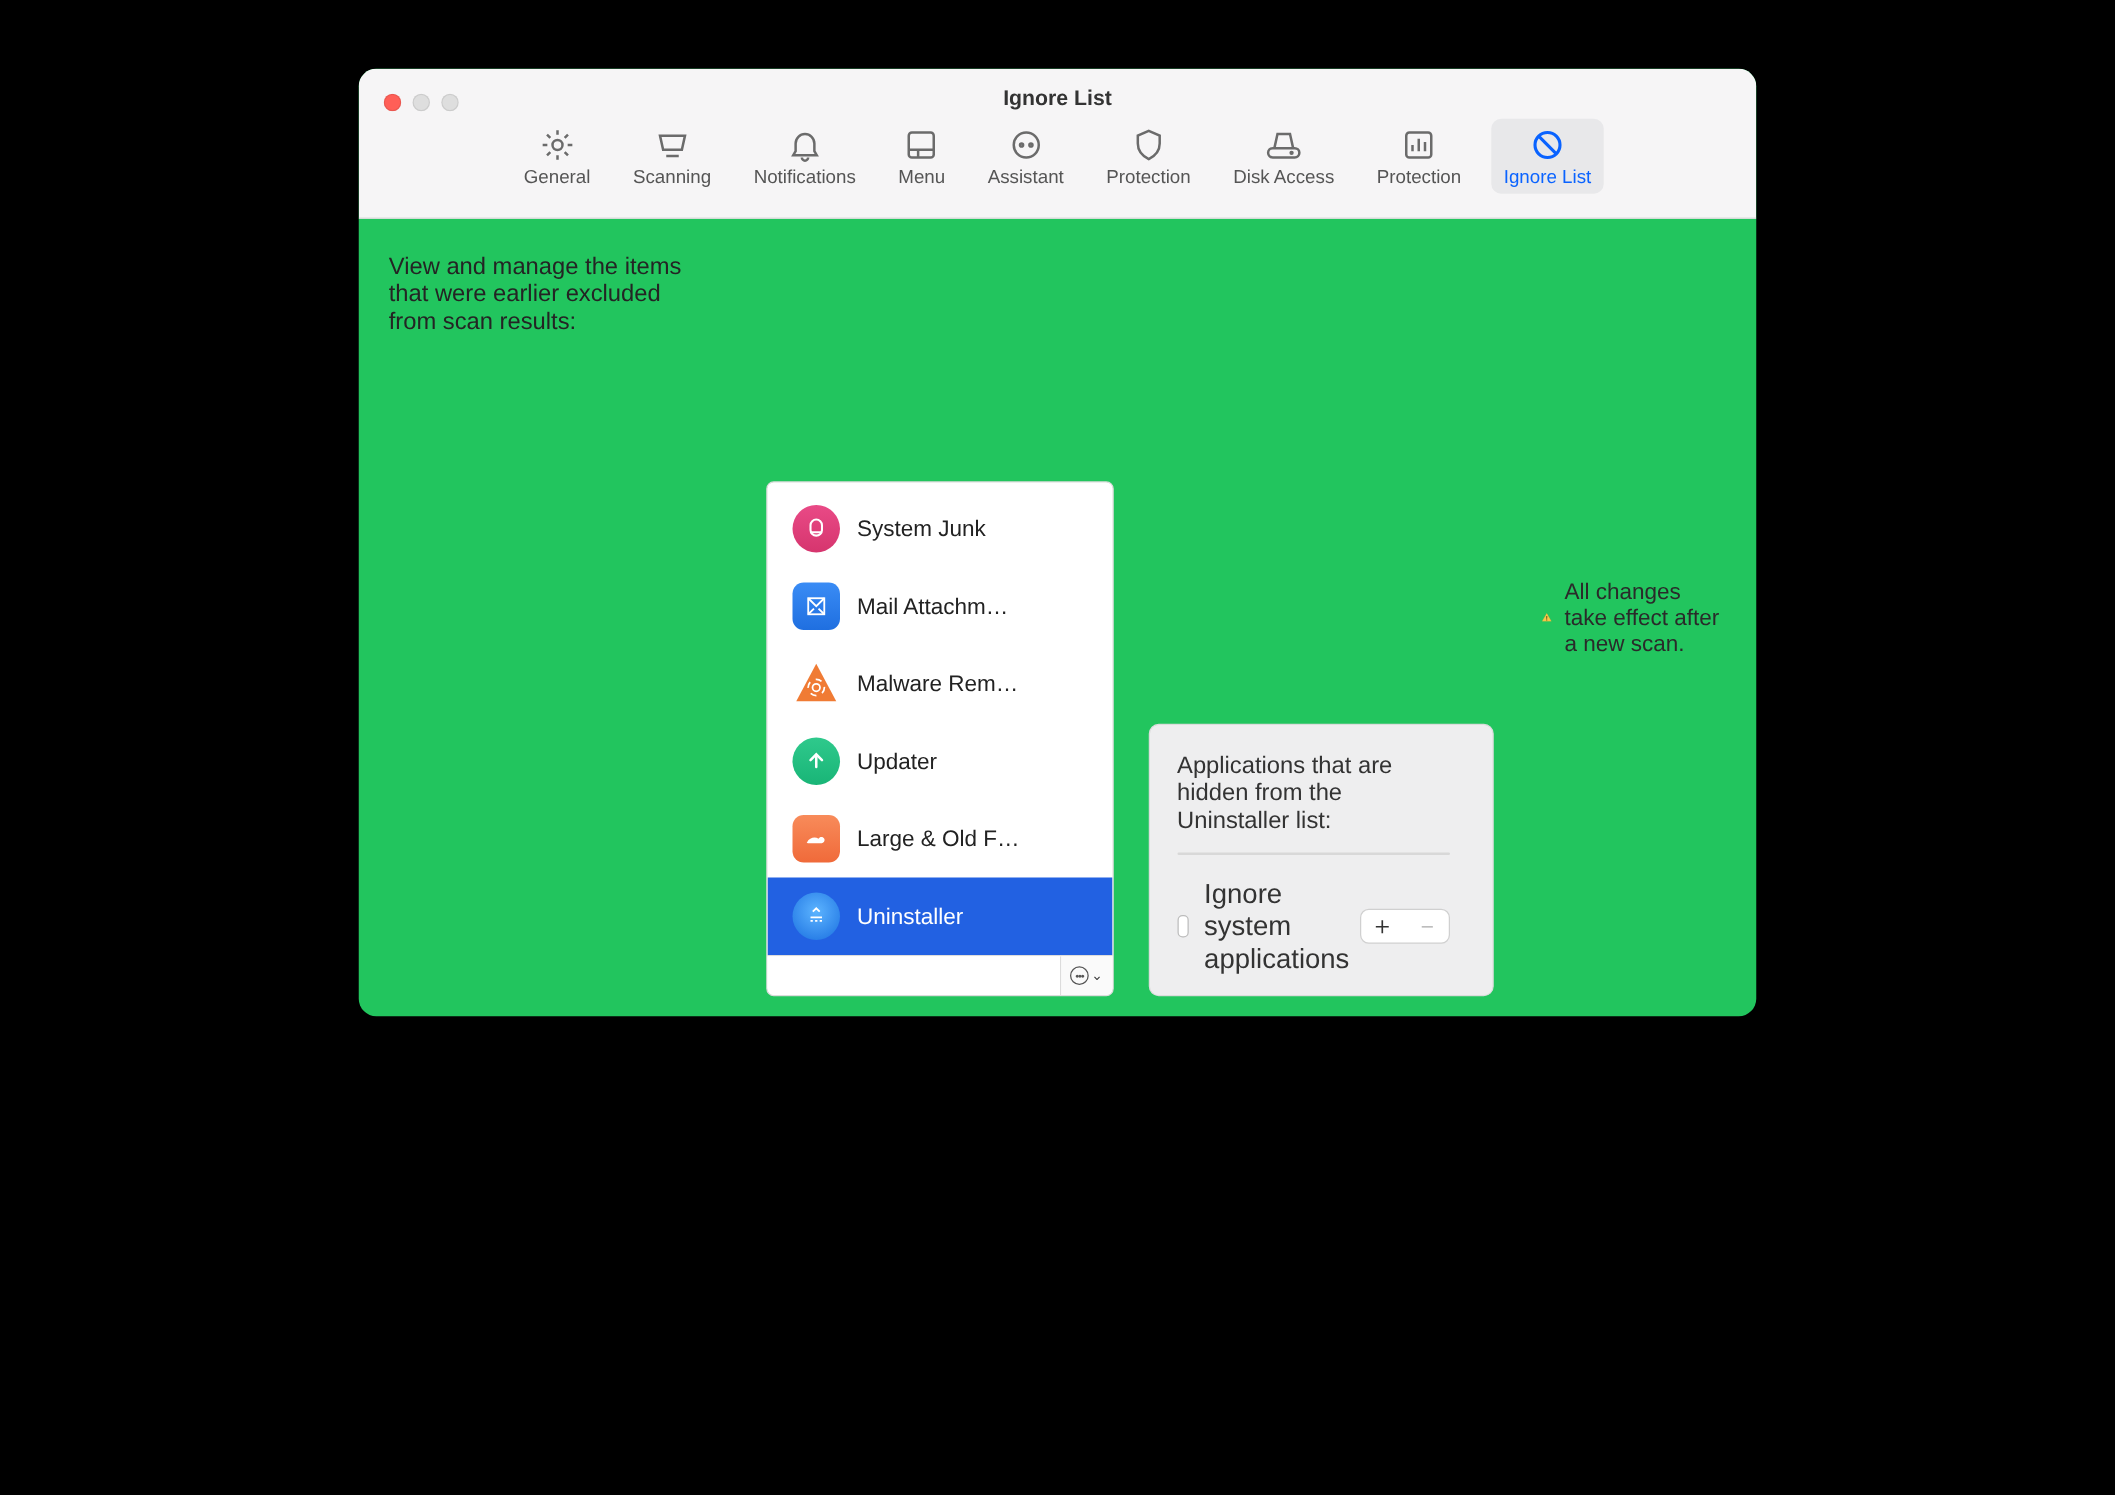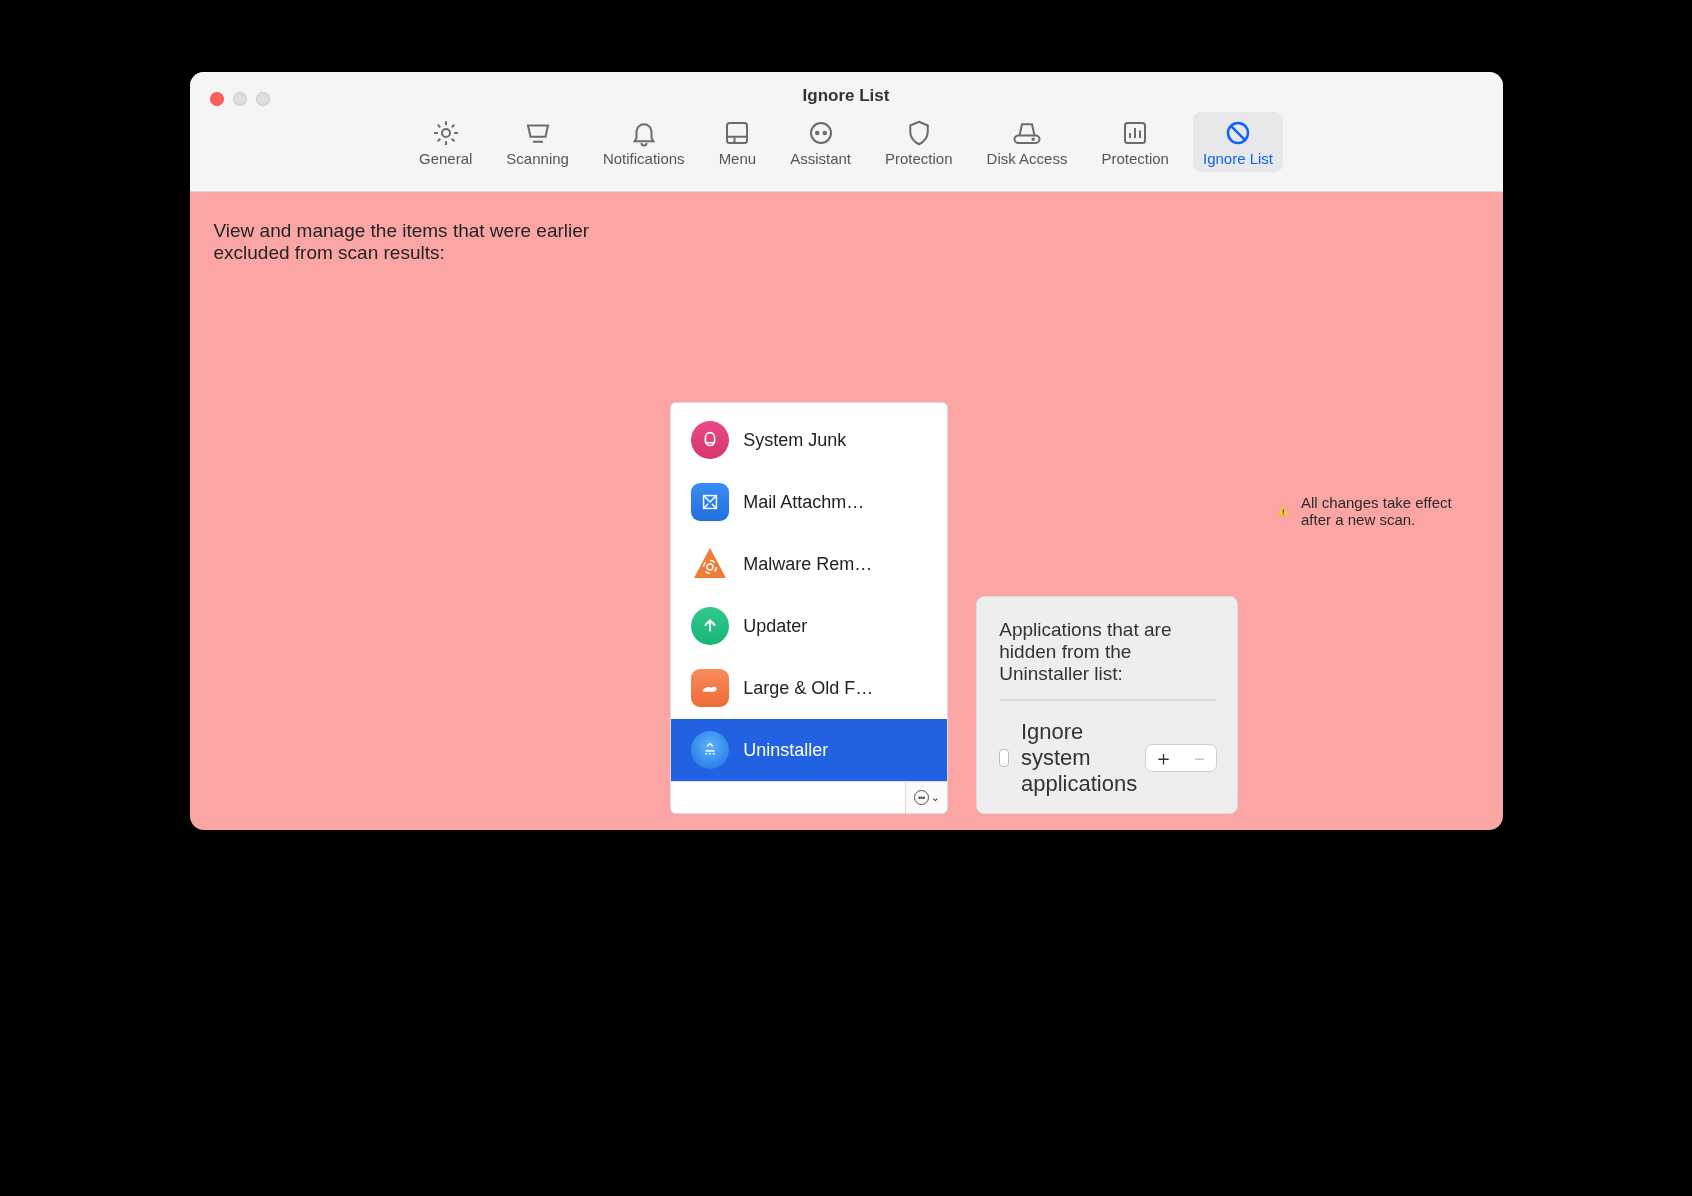--- a/index.html
+++ b/index.html
@@ -7,30 +7,29 @@
     background: #000;
     font-family: -apple-system, BlinkMacSystemFont, "Segoe UI", Helvetica, Arial, sans-serif;
     width: 1692px;
     height: 1196px;
     display: flex;
     align-items: flex-start;
     justify-content: center;
     padding-top: 55px;
   }
   .window {
-    width: 1313px;
+    width: 1118px;
     height: 758px;
-    background: #fca5a5;
+    background: #22c55e;
     border-radius: 14px;
     box-shadow: 0 25px 60px rgba(0,0,0,0.6);
     overflow: hidden;
     display: flex;
     flex-direction: column;
     position: relative;
-    margin-top: 17px;
   }
   .titlebar {
     height: 120px;
     border-bottom: 1px solid #d9d9d9;
     background: #f6f5f6;
     display: flex;
     flex-direction: column;
   }
   .traffic {
     position: absolute;
@@ -170,21 +169,21 @@
   .sidebar-opts .chev {
     font-size: 11px; color:#333;
   }
   .detail {
     flex: 1;
     background: #eeeeef;
     border: 1px solid #dcdcdc;
     border-radius: 8px;
     display: flex;
     flex-direction: column;
-    padding: 22px 20px 16px 22px;
+    padding: 22px 34px 16px 22px;
   }
   .detail-title {
     font-size: 19px;
     color: #333;
     margin-bottom: 14px;
   }
   .apps-box {
     flex: 1;
     background: #fff;
     border: 1px solid #d8d8d8;
@@ -218,21 +217,21 @@
     justify-content: center;
   }
   .addremove .plus { font-size: 20px; color:#333; padding:0 8px;line-height:1;}
   .addremove .sep { width:1px; height:16px; background:#e0e0e0;}
   .addremove .minus { font-size: 20px; color:#bbb; padding:0 8px;line-height:1;}
   .footer-note {
     display: flex;
     align-items: center;
     gap: 10px;
     padding: 20px 24px 4px 24px;
-    font-size: 15px;
+    font-size: 18px;
     color: #2a2a2a;
   }
   .warn-icon {
     width: 22px; height: 22px;
   }
 </style>
 </head>
 <body>
 
 <div class="window">

